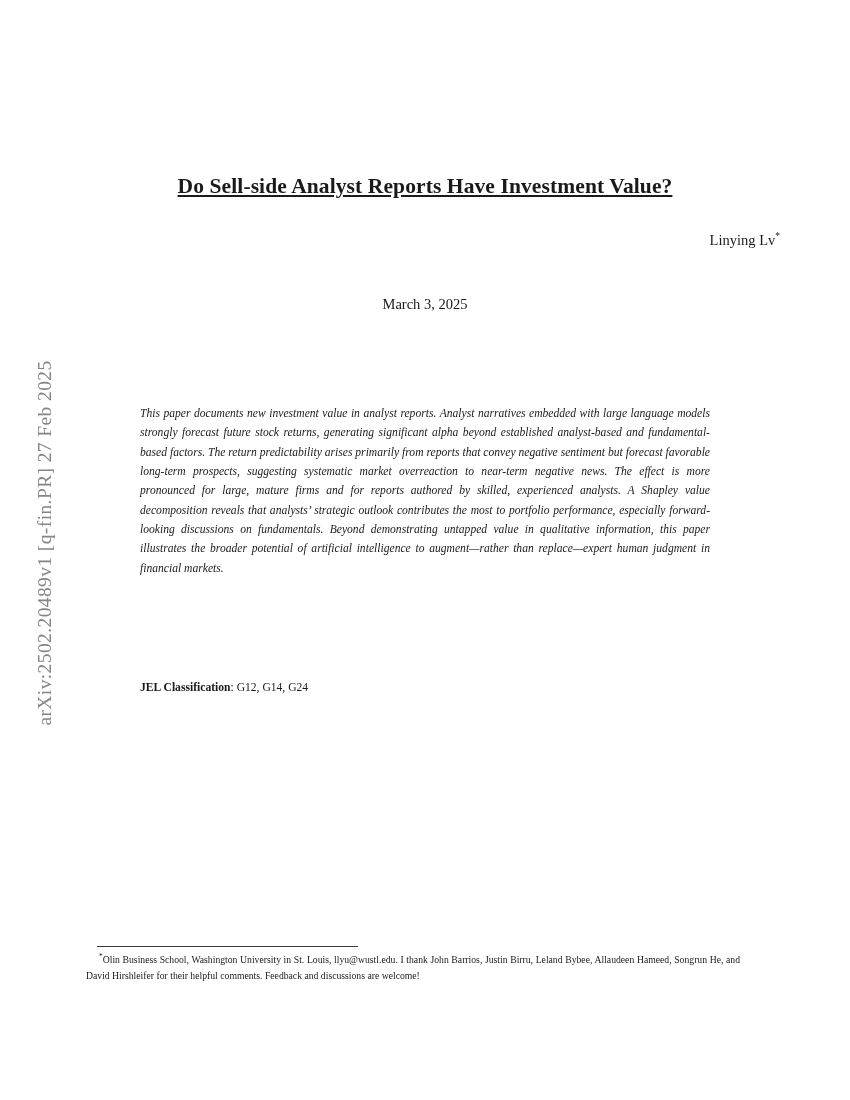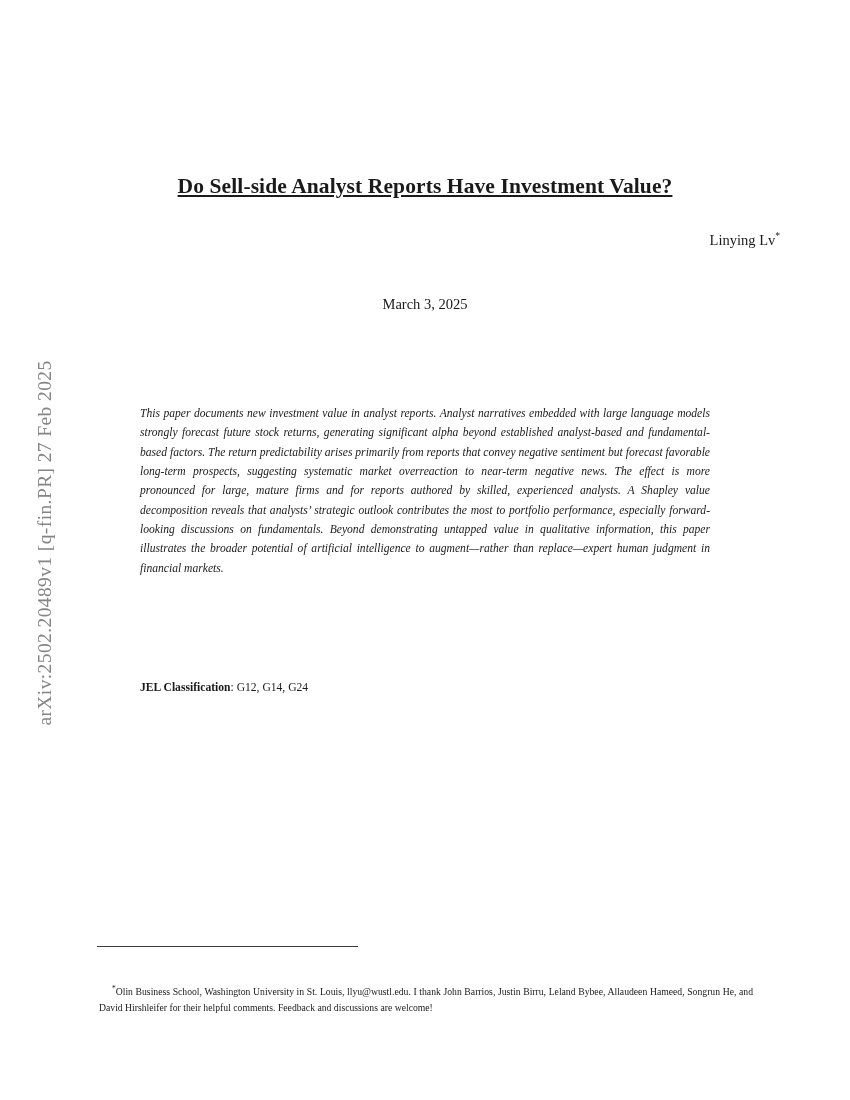--- a/index.html
+++ b/index.html
@@ -118,28 +118,27 @@
     position: absolute;
     left: 97px;
     top: 946px;
     width: 261px;
     height: 0;
     border-top: 1px solid #3a3a3a;
   }
 
   .footnote {
     position: absolute;
-    left: 99px;
+    left: 86px;
     top: 952px;
     width: 654px;
     font-size: 9.7px;
     line-height: 16.3px;
     text-align: justify;
     text-justify: inter-word;
-    margin-top: 32px;
   }
   .footnote sup {
     font-size: 7.4px;
     vertical-align: super;
     line-height: 0;
   }
   .footnote .indent {
     display: inline-block;
     width: 13px;
   }

